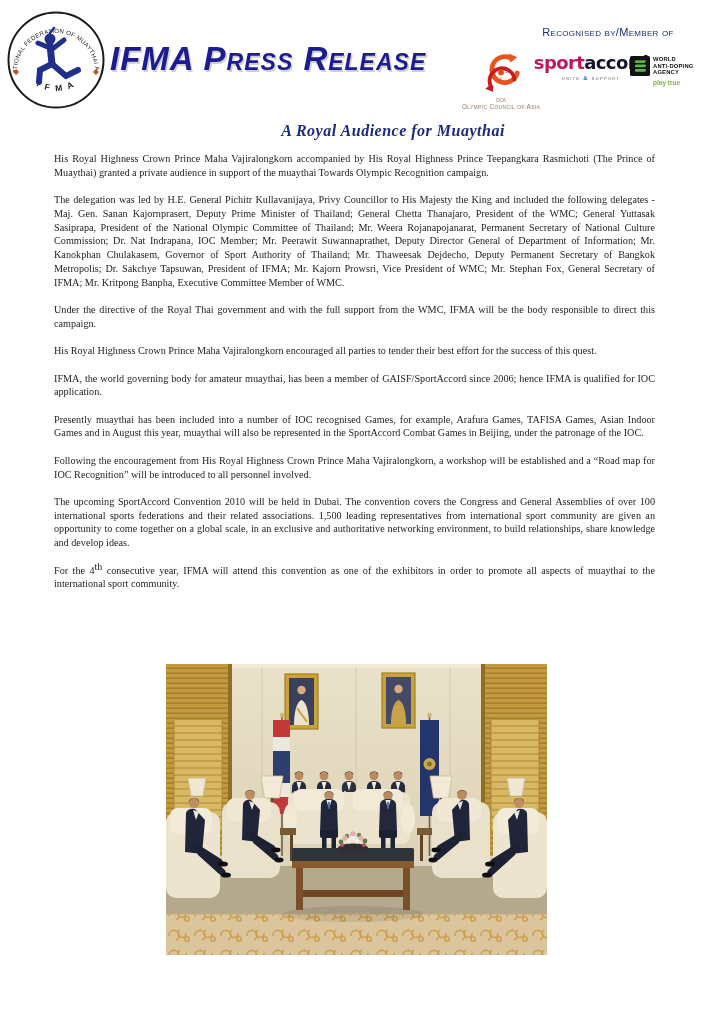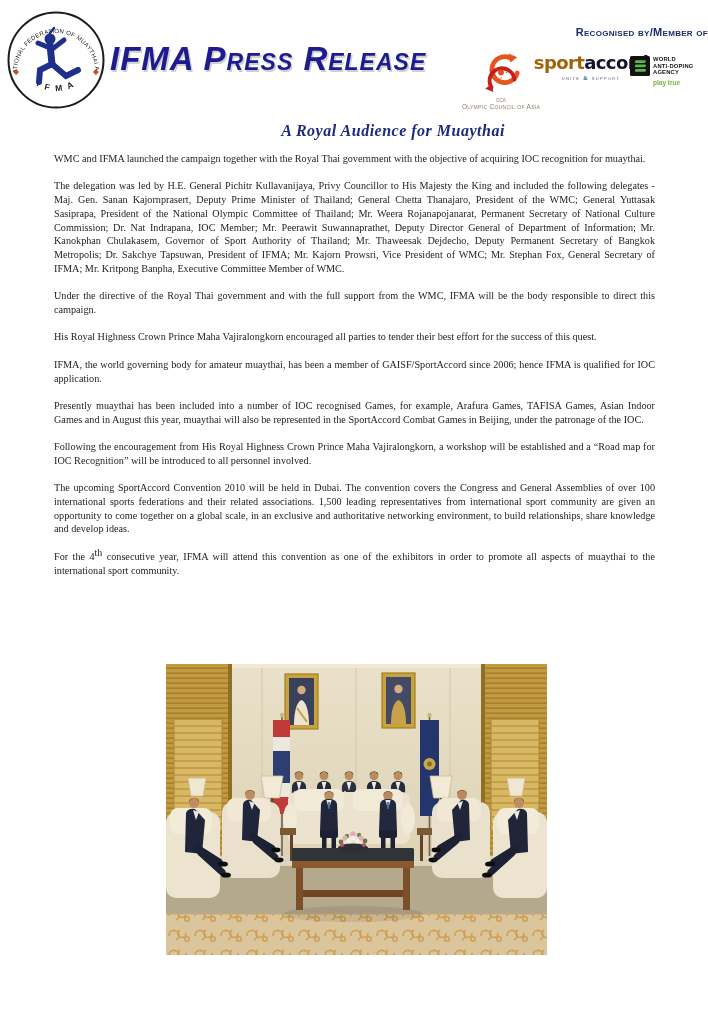--- a/index.html
+++ b/index.html
@@ -10,35 +10,35 @@
 
   
   .badge { position:absolute; left:6px; top:10px; width:100px; height:100px; }
   .press-title {
     position:absolute; left:110px; top:40px;
     font-family:"Liberation Sans", sans-serif; font-weight:bold;
     font-variant:small-caps; font-size:33px; letter-spacing:1px;
     color:#1c1c8e; text-shadow:1.5px 1.5px 0 #cfcfcf; white-space:nowrap;font-style:italic;
   }
   .recognised {
-    position:absolute; left:508px; top:26px; width:200px; text-align:right;
-    font-family:"Liberation Sans", sans-serif; font-weight:bold;
+    position:absolute; left:508px; top:26px; width:200px; text-align:center;
+    font-family:"Liberation Sans", sans-serif; font-weight:normal;
     font-variant:small-caps; font-size:11px; letter-spacing:0.3px; color:#1c2a6e;
   }
   .oca-block { position:absolute; left:455px; top:50px; width:92px; text-align:center; }
   .oca-block svg { width:42px; height:44px; }
   .oca-monogram { font-family:"Liberation Sans", sans-serif; font-size:4.5px; color:#8d7b64; line-height:5px; }
   .oca-caption {
     font-family:"Liberation Sans", sans-serif; font-variant:small-caps;
     font-size:6.5px; letter-spacing:0.3px; color:#8d7b64; line-height:7px;
   }
   .sa-block { position:absolute; left:532px; top:53px; width:118px; text-align:center;
     font-family:"DejaVu Sans", sans-serif; }
   .sa-word { font-size:18px; font-weight:bold; letter-spacing:-0.6px; color:#14142e; line-height:20px; white-space:nowrap; }
-  .sa-sport { color:#a16207; }
+  .sa-sport { color:#be185d; }
   .sa-tagline { margin-top:2px; font-size:6px; letter-spacing:1.3px; color:#5c6670;
     font-variant:small-caps; font-family:"Liberation Sans", sans-serif; }
   .sa-amp { color:#2e6fae; font-weight:bold; }
   .wada-block { position:absolute; left:630px; top:56px; display:flex; font-family:"Liberation Sans", sans-serif; }
   .wada-sq { width:20px; height:20px; flex:0 0 auto; }
   .wada-text { margin-left:3px; }
   .wada-line { font-size:5.8px; line-height:6.6px; font-weight:bold; color:#111; letter-spacing:0.2px; }
   .wada-playtrue { margin-top:3px; font-size:6.5px; color:#7cb342; font-weight:bold; }
 
   
@@ -135,21 +135,21 @@
       <div class="wada-line">WORLD</div>
       <div class="wada-line">ANTI-DOPING</div>
       <div class="wada-line">AGENCY</div>
       <div class="wada-playtrue">play true</div>
     </div>
   </div>
 
   <div class="doc-title">A Royal Audience for Muaythai</div>
 
   <div class="article">
-    <p>WMC and IFMA launched the campaign together with the Royal Thai government with the objective of acquiring IOC recognition for muaythai.</p>
+    <p>His Royal Highness Crown Prince Maha Vajiralongkorn accompanied by His Royal Highness Prince Teepangkara Rasmichoti (The Prince of Muaythai) granted a private audience in support of the muaythai Towards Olympic Recognition campaign.</p>
     <p>The delegation was led by H.E. General Pichitr Kullavanijaya, Privy Councillor to His Majesty the King and included the following delegates - Maj. Gen. Sanan Kajornprasert, Deputy Prime Minister of Thailand; General Chetta Thanajaro, President of the WMC; General Yuttasak Sasiprapa, President of the National Olympic Committee of Thailand; Mr. Weera Rojanapojanarat, Permanent Secretary of National Culture Commission; Dr. Nat Indrapana, IOC Member; Mr. Peerawit Suwannaprathet, Deputy Director General of Department of Information; Mr. Kanokphan Chulakasem, Governor of Sport Authority of Thailand; Mr. Thaweesak Dejdecho, Deputy Permanent Secretary of Bangkok Metropolis; Dr. Sakchye Tapsuwan, President of IFMA; Mr. Kajorn Prowsri, Vice President of WMC; Mr. Stephan Fox, General Secretary of IFMA; Mr. Kritpong Banpha, Executive Committee Member of WMC.</p>
     <p>Under the directive of the Royal Thai government and with the full support from the WMC, IFMA will be the body responsible to direct this campaign.</p>
     <p>His Royal Highness Crown Prince Maha Vajiralongkorn encouraged all parties to tender their best effort for the success of this quest.</p>
     <p>IFMA, the world governing body for amateur muaythai, has been a member of GAISF/SportAccord since 2006; hence IFMA is qualified for IOC application.</p>
     <p>Presently muaythai has been included into a number of IOC recognised Games, for example, Arafura Games, TAFISA Games, Asian Indoor Games and in August this year, muaythai will also be represented in the SportAccord Combat Games in Beijing, under the patronage of the IOC.</p>
     <p>Following the encouragement from His Royal Highness Crown Prince Maha Vajiralongkorn, a workshop will be established and a “Road map for IOC Recognition” will be introduced to all personnel involved.</p>
     <p>The upcoming SportAccord Convention 2010 will be held in Dubai.  The convention covers the Congress and General Assemblies of over 100 international sports federations and their related associations.  1,500 leading representatives from international sport community are given an opportunity to come together on a global scale, in an exclusive and authoritative networking environment, to build relationships, share knowledge and develop ideas.</p>
     <p><span>For the 4</span><sup>th</sup><span> consecutive year, IFMA will attend this convention as one of the exhibitors in order to promote all aspects of muaythai to the international sport community.</span></p>
   </div>
 

